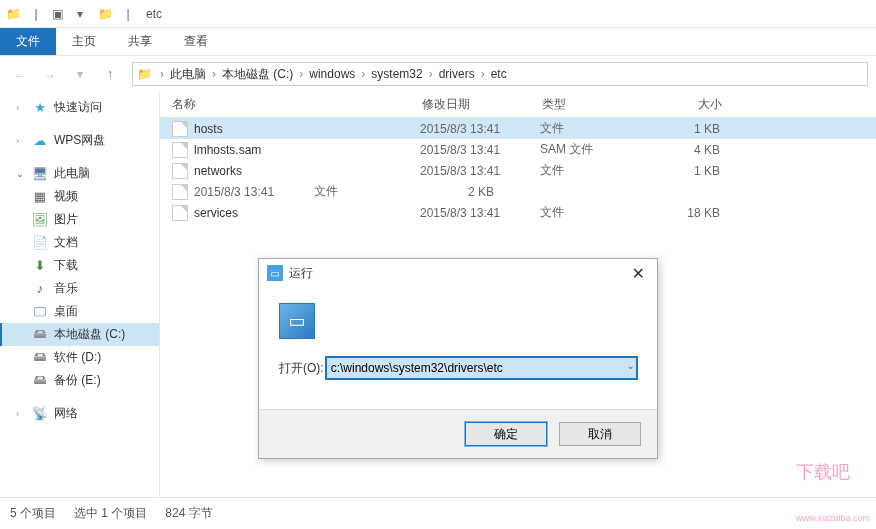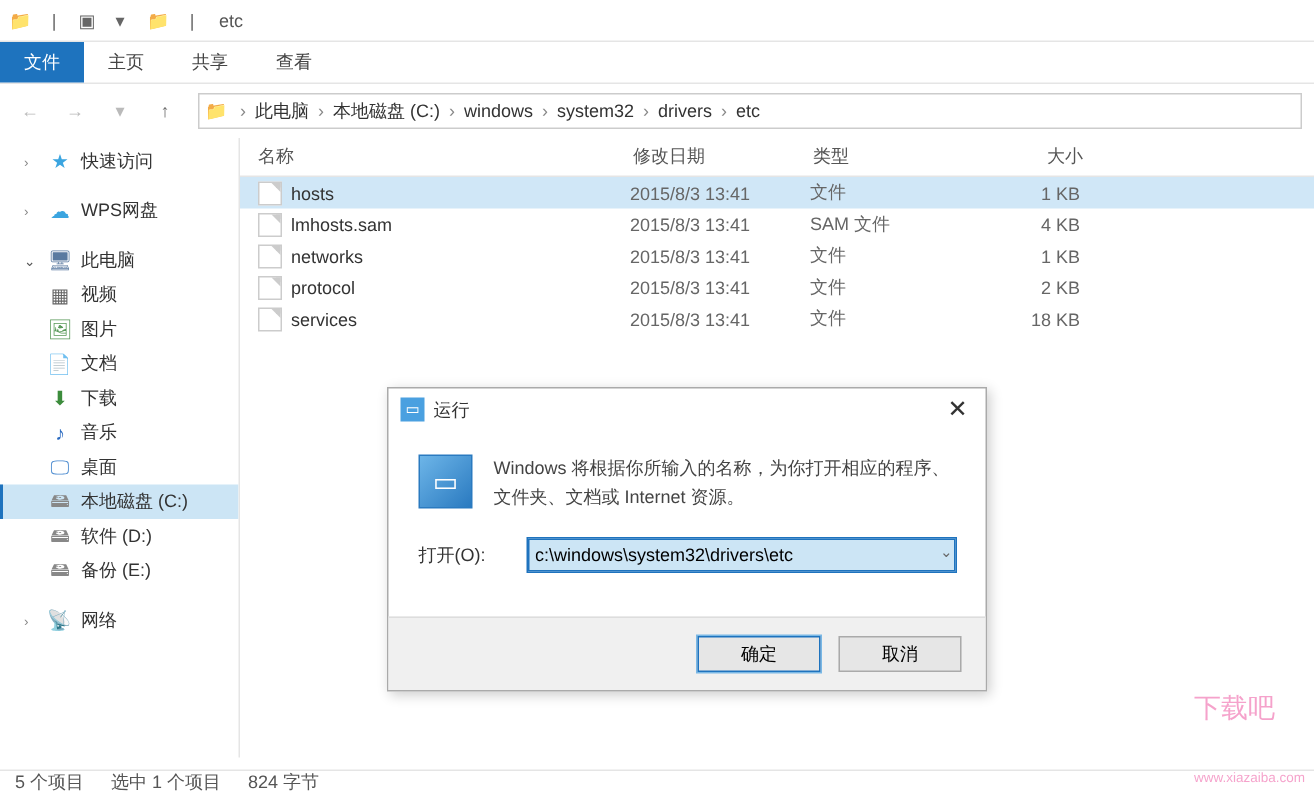--- a/index.html
+++ b/index.html
@@ -50,33 +50,33 @@
     .file-row { display: flex; align-items: center; padding: 2px 24px 2px 12px; cursor: pointer; }
     .file-row.selected { background: #d0e7f7; }
     .file-row .file-icon { width: 16px; height: 16px; margin-right: 6px; border: 1px solid #ccc; background: #fff; position: relative; }
     .file-row .file-icon::before { content: ""; position: absolute; top: 0; right: 0; border: 3px solid transparent; border-top-color: #ccc; border-right-color: #ccc; }
     .file-row .fn { flex: 0 0 226px; }
     .file-row .fd { flex: 0 0 120px; color: #666; }
     .file-row .ft { flex: 0 0 100px; color: #666; }
     .file-row .fs { flex: 0 0 80px; text-align: right; color: #666; }
     
     
-    .statusbar { height: 16px; border-top: 1px solid #e5e5e5; display: flex; align-items: center; padding: 0 10px; gap: 18px; color: #555; position: absolute; bottom: 0; left: 0; right: 0; background: #fff; }
+    .statusbar { height: 32px; border-top: 1px solid #e5e5e5; display: flex; align-items: center; padding: 0 10px; gap: 18px; color: #555; position: absolute; bottom: 0; left: 0; right: 0; background: #fff; }
     
     
     .dialog { position: absolute; left: 258px; top: 258px; width: 400px; background: #fff; border: 1px solid #aaa; box-shadow: 2px 2px 8px rgba(0,0,0,0.2); }
     .dialog .dlg-title { height: 28px; display: flex; align-items: center; padding: 0 8px; }
     .dialog .dlg-title .run-icon { width: 16px; height: 16px; background: #4aa0e0; margin-right: 6px; display:flex; align-items:center; justify-content:center; color:#fff; font-size:10px; }
     .dialog .dlg-title .ttl { flex: 1; }
     .dialog .dlg-title .close { cursor: pointer; font-size: 16px; padding: 0 4px; }
     .dialog .dlg-body { padding: 16px 20px 10px; }
     .dialog .dlg-body .desc-row { display: flex; gap: 14px; margin-bottom: 18px; }
     .dialog .dlg-body .big-icon { width: 36px; height: 36px; flex-shrink: 0; background: linear-gradient(135deg,#6db5e8,#2a7ac0); border: 1px solid #2a7ac0; display:flex; align-items:center; justify-content:center; color:#fff; font-size:18px; }
     .dialog .dlg-body .desc { line-height: 1.6; color: #444; }
-    .dialog .input-row { display: flex; align-items: center; gap: 28px; margin-bottom: 20px; }
+    .dialog .input-row { display: flex; align-items: center; gap: 2px; margin-bottom: 20px; }
     .dialog .input-row label { white-space: nowrap; }
     .dialog .combo { flex: 1; position: relative; }
     .dialog .combo input { width: 100%; height: 22px; border: 1px solid #1e73be; padding: 0 22px 0 4px; font-size: 12px; background: #cce5f5; outline: 1px solid #1e73be; }
     .dialog .combo .dd { position: absolute; right: 2px; top: 3px; font-size: 10px; color: #666; cursor: pointer; }
     .dialog .dlg-buttons { background: #f0f0f0; padding: 12px 16px; display: flex; justify-content: flex-end; gap: 12px; border-top: 1px solid #ddd; }
     .dialog .dlg-buttons button { min-width: 82px; height: 24px; background: #e6e6e6; border: 1px solid #aaa; cursor: pointer; font-size: 12px; }
     .dialog .dlg-buttons button.primary { border: 1px solid #1e73be; box-shadow: 0 0 0 1px #7ab8e5; }
     
     .watermark { position: absolute; right: 6px; bottom: 6px; color: #ec4899; font-size: 18px; font-family: Arial; opacity: 0.5; pointer-events: none; }
     .watermark small { font-size: 9px; display: block; text-align: right; margin-top: 29px; }
@@ -233,21 +233,20 @@
       </div>
       <div class="file-row">
         <span class="file-icon"></span>
         <span class="fn">networks</span>
         <span class="fd">2015/8/3 13:41</span>
         <span class="ft">文件</span>
         <span class="fs">1 KB</span>
       </div>
       <div class="file-row">
         <span class="file-icon"></span>
-        <span class="fn">protocol</span>
         <span class="fd">2015/8/3 13:41</span>
         <span class="ft">文件</span>
         <span class="fs">2 KB</span>
       </div>
       <div class="file-row">
         <span class="file-icon"></span>
         <span class="fn">services</span>
         <span class="fd">2015/8/3 13:41</span>
         <span class="ft">文件</span>
         <span class="fs">18 KB</span>
@@ -264,21 +263,20 @@
 
 <div class="dialog">
   <div class="dlg-title">
     <span class="run-icon">▭</span>
     <span class="ttl">运行</span>
     <span class="close">✕</span>
   </div>
   <div class="dlg-body">
     <div class="desc-row">
       <div class="big-icon">▭</div>
-      <div class="desc">Windows 将根据你所输入的名称，为你打开相应的程序、文件夹、文档或 Internet 资源。</div>
     </div>
     <div class="input-row">
       <label>打开(O):</label>
       <div class="combo">
         <input type="text" value="c:\windows\system32\drivers\etc" style="">
         <span class="dd">⌄</span>
       </div>
     </div>
   </div>
   <div class="dlg-buttons">

